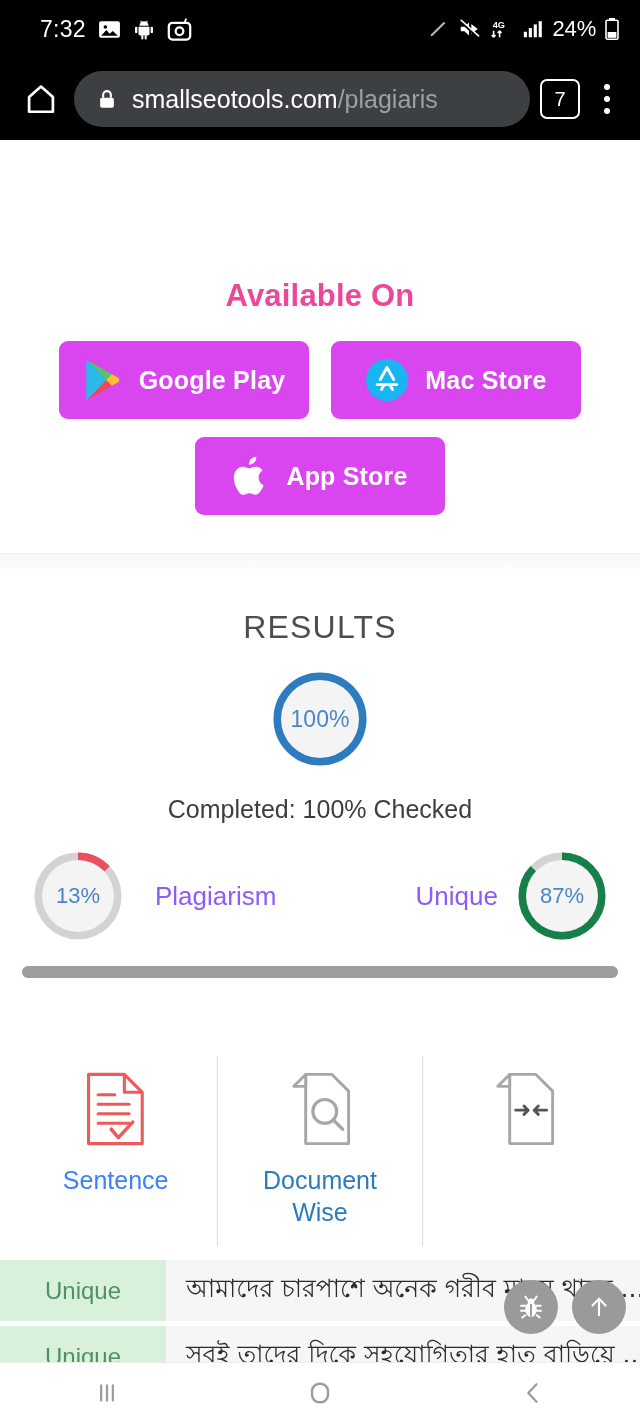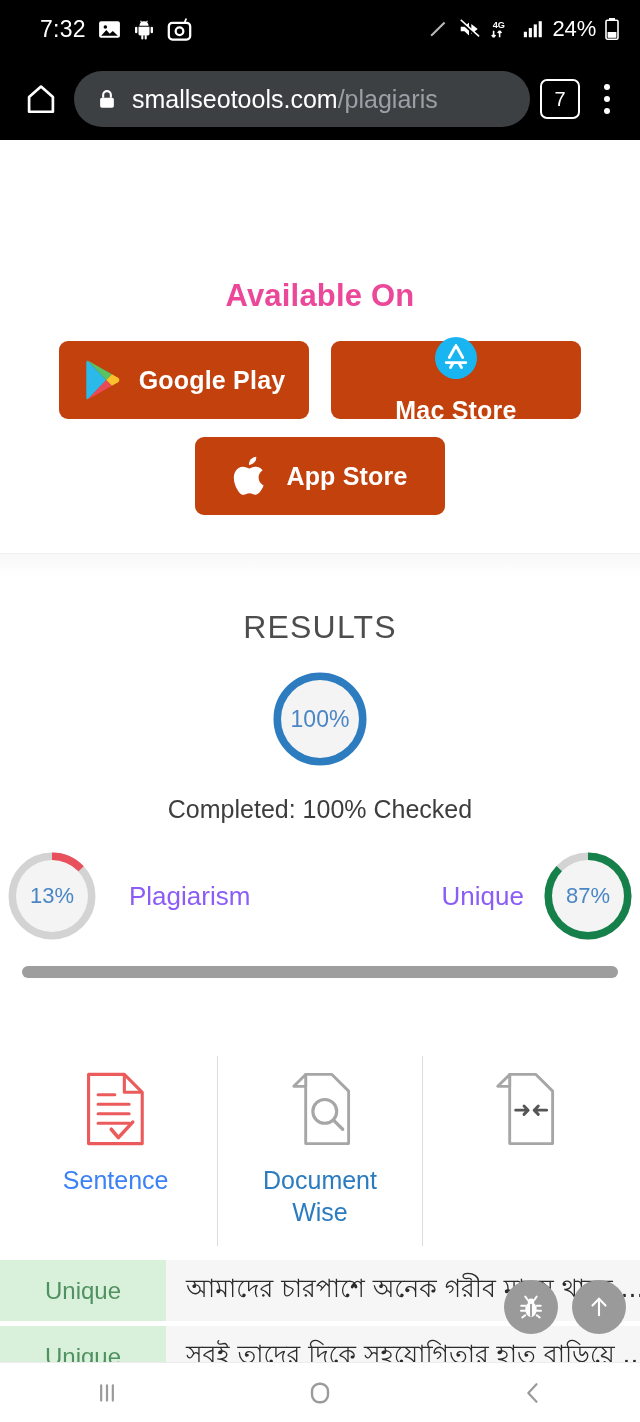--- a/index.html
+++ b/index.html
@@ -48,21 +48,21 @@
   .kebab i { width:6px; height:6px; border-radius:50%; background:#fff; display:block; }
 
   
   .page { position:absolute; top:140px; left:0; width:640px; height:1222px; background:#fff; overflow:hidden; }
 
   .avail-section { padding-top: 138px; text-align:center; }
   .avail-title { font-size:31px; color:#ec4899; font-weight:700; letter-spacing:.2px; }
 
   .store-row { display:flex; justify-content:center; gap:22px; margin-top:27px; }
   .store-btn {
-    background:#c2410c; border-radius:9px; height:78px;
+    background:#d946ef; border-radius:9px; height:78px;
     display:flex; align-items:center; justify-content:center; gap:16px;
     padding:0 26px;
   }
   .store-btn .label { color:#fff; font-size:25px; font-weight:700; letter-spacing:.2px; white-space:nowrap; }
   .store-row2 { display:flex; justify-content:center; margin-top:18px; }
 
   .section-gap { margin-top:38px; height:22px; background:linear-gradient(#f7f7f7,#fbfbfb,#ffffff); border-top:1px solid #f0f0f0; }
 
   
   .results { text-align:center; padding-top:34px; }
@@ -76,21 +76,21 @@
   .donut .pct { font-size:22px; color:#4a86c5; font-weight:400; }
 
   .main-donut { margin-top:24px; width:98px; height:98px; }
   .main-donut .hole { width:78px; height:78px; }
   .main-donut .pct { font-size:23px; }
 
   .completed { margin-top:23px; font-size:25px; color:#3d3d3d; font-weight:400; }
 
   .ratio-row {
     margin-top:26px; display:flex; align-items:flex-end; justify-content:space-between;
-    padding:0 6px;
+    padding:0 32px;
   }
   .ratio-item { display:flex; align-items:center; gap:18px; }
   .ratio-label { font-size:26px; color:#8b5cf6;margin-left:13px; }
   .small-donut { width:92px; height:92px; }
   .small-donut .hole { width:72px; height:72px; }
 
   .hscrollbar { margin:24px 22px 0 22px; height:12px; border-radius:6px; background:#9e9e9e; }
 
   
   .viewtabs { display:flex; margin-top:78px; padding:0 14px; }
@@ -243,21 +243,21 @@
             <svg width="40" height="44" viewBox="0 0 36 40">
               <path d="M4 2.2 21 20 4 37.8A2.6 2.6 0 0 1 2.8 35.6V4.4A2.6 2.6 0 0 1 4 2.2z" fill="#2ab9e8"></path>
               <path d="M4 2.2 21 20l5.1-5.3L7.4 4.1z" fill="#56c365"></path>
               <path d="M4 37.8 21 20l5.1 5.3L7.4 35.9z" fill="#ea4a57"></path>
               <path d="M26.1 14.7 21 20l5.1 5.3 5.6-3.2a2.5 2.5 0 0 0 0-4.2z" fill="#f9c22c"></path>
             </svg>
           </span>
           <span class="label">Google Play</span>
         </div>
 
-        <div class="store-btn" style="width:250px;flex-direction:column;">
+        <div class="store-btn" style="width:250px;">
           <span class="ic">
             <svg width="44" height="44" viewBox="0 0 44 44">
               <circle cx="22" cy="22" r="21" fill="#19b5f1"></circle>
               <path d="M22 9.5 15.3 21.5M22 9.5 28.7 21.5M12.2 26.6h19.6M16.5 31.5l2.6-4.6M27.5 31.5l-2.6-4.6" stroke="#fff" stroke-width="2.9" stroke-linecap="round" fill="none"></path>
             </svg>
           </span>
           <span class="label">Mac Store</span>
         </div>
       </div>
 

